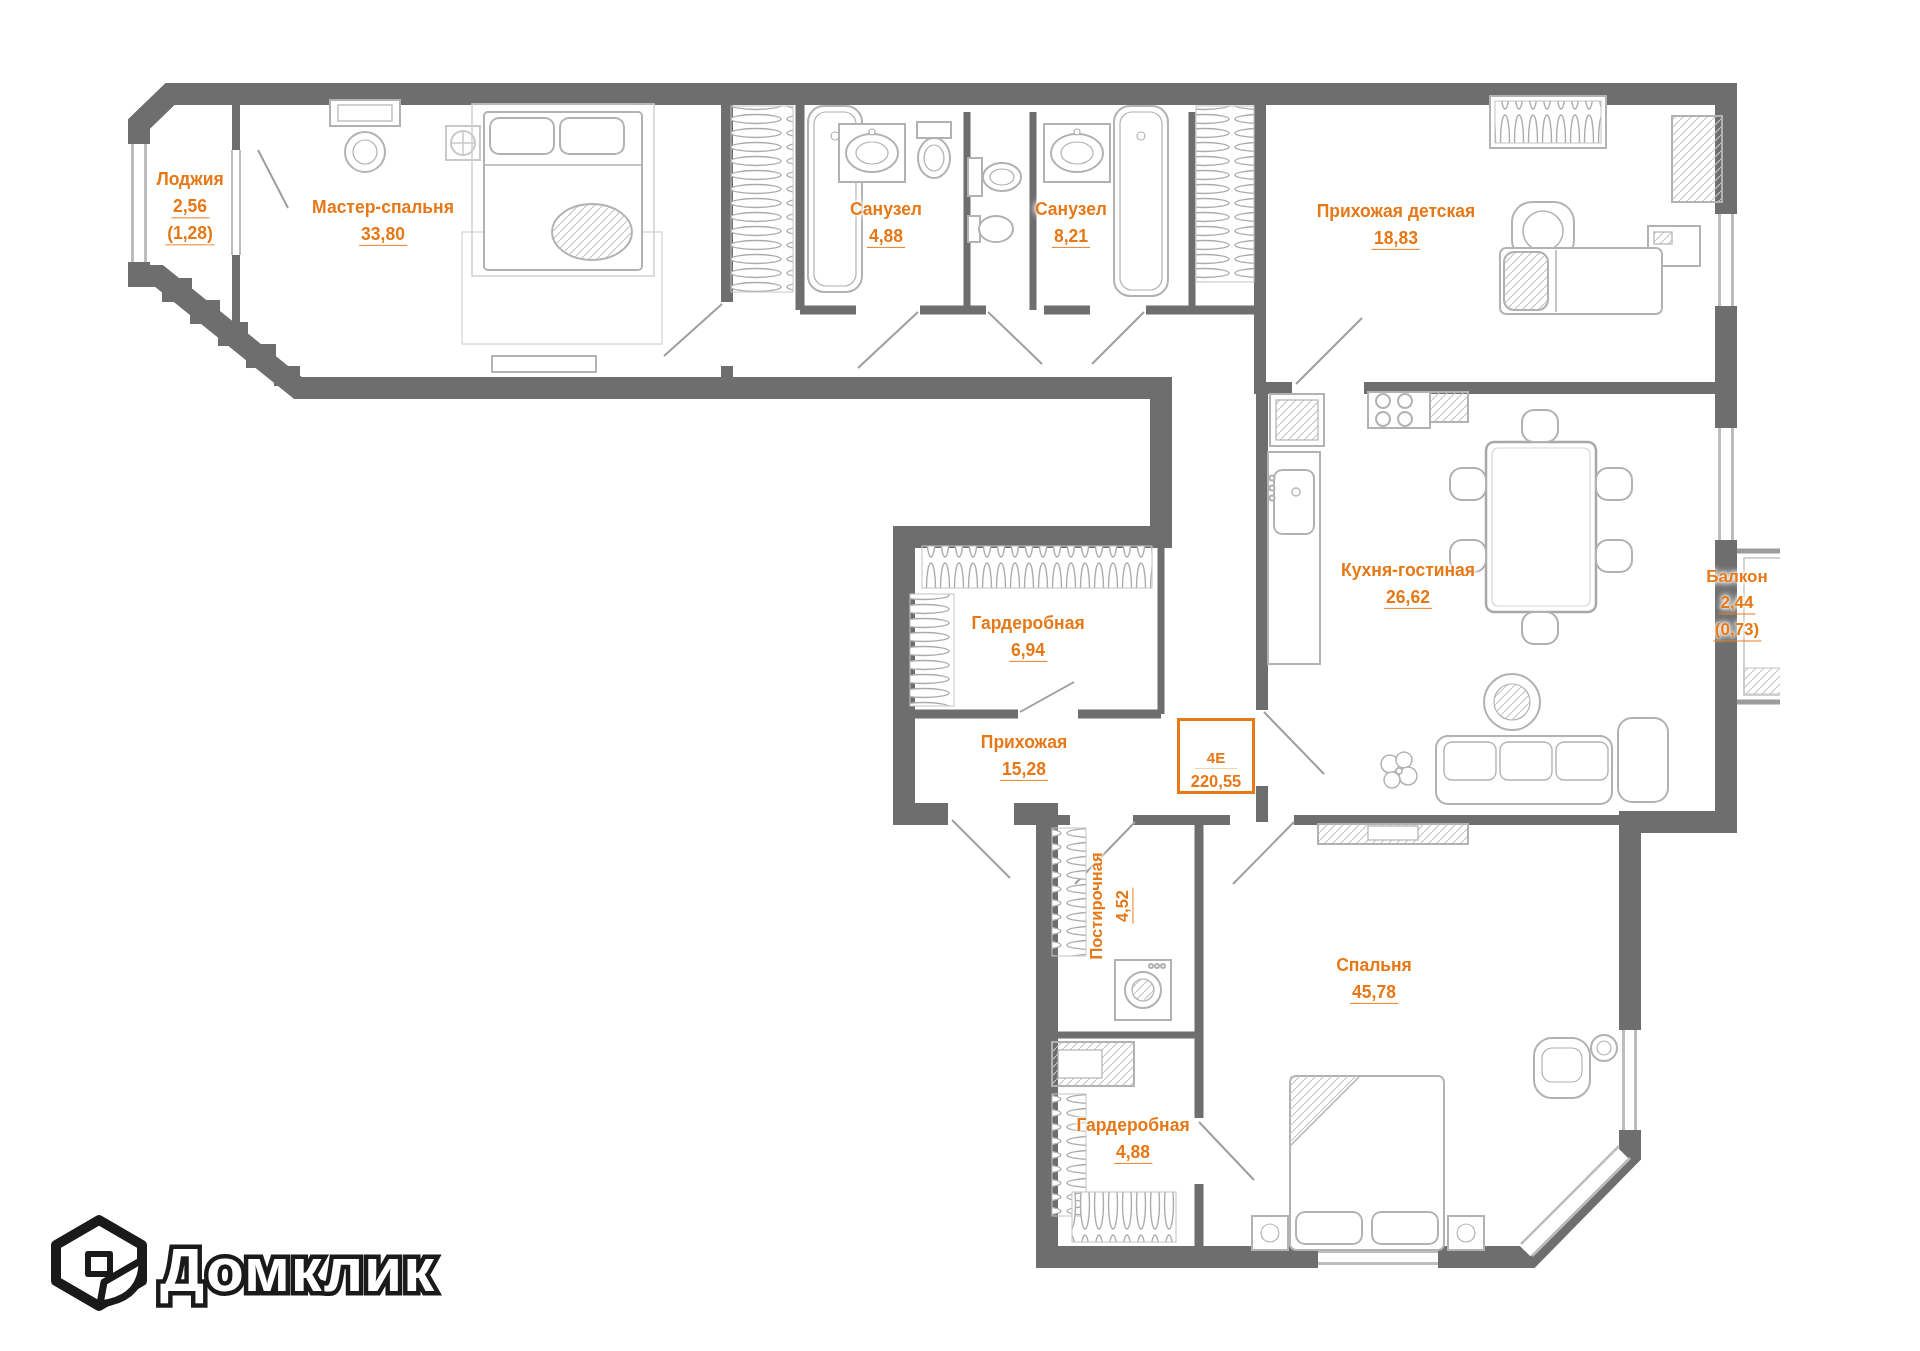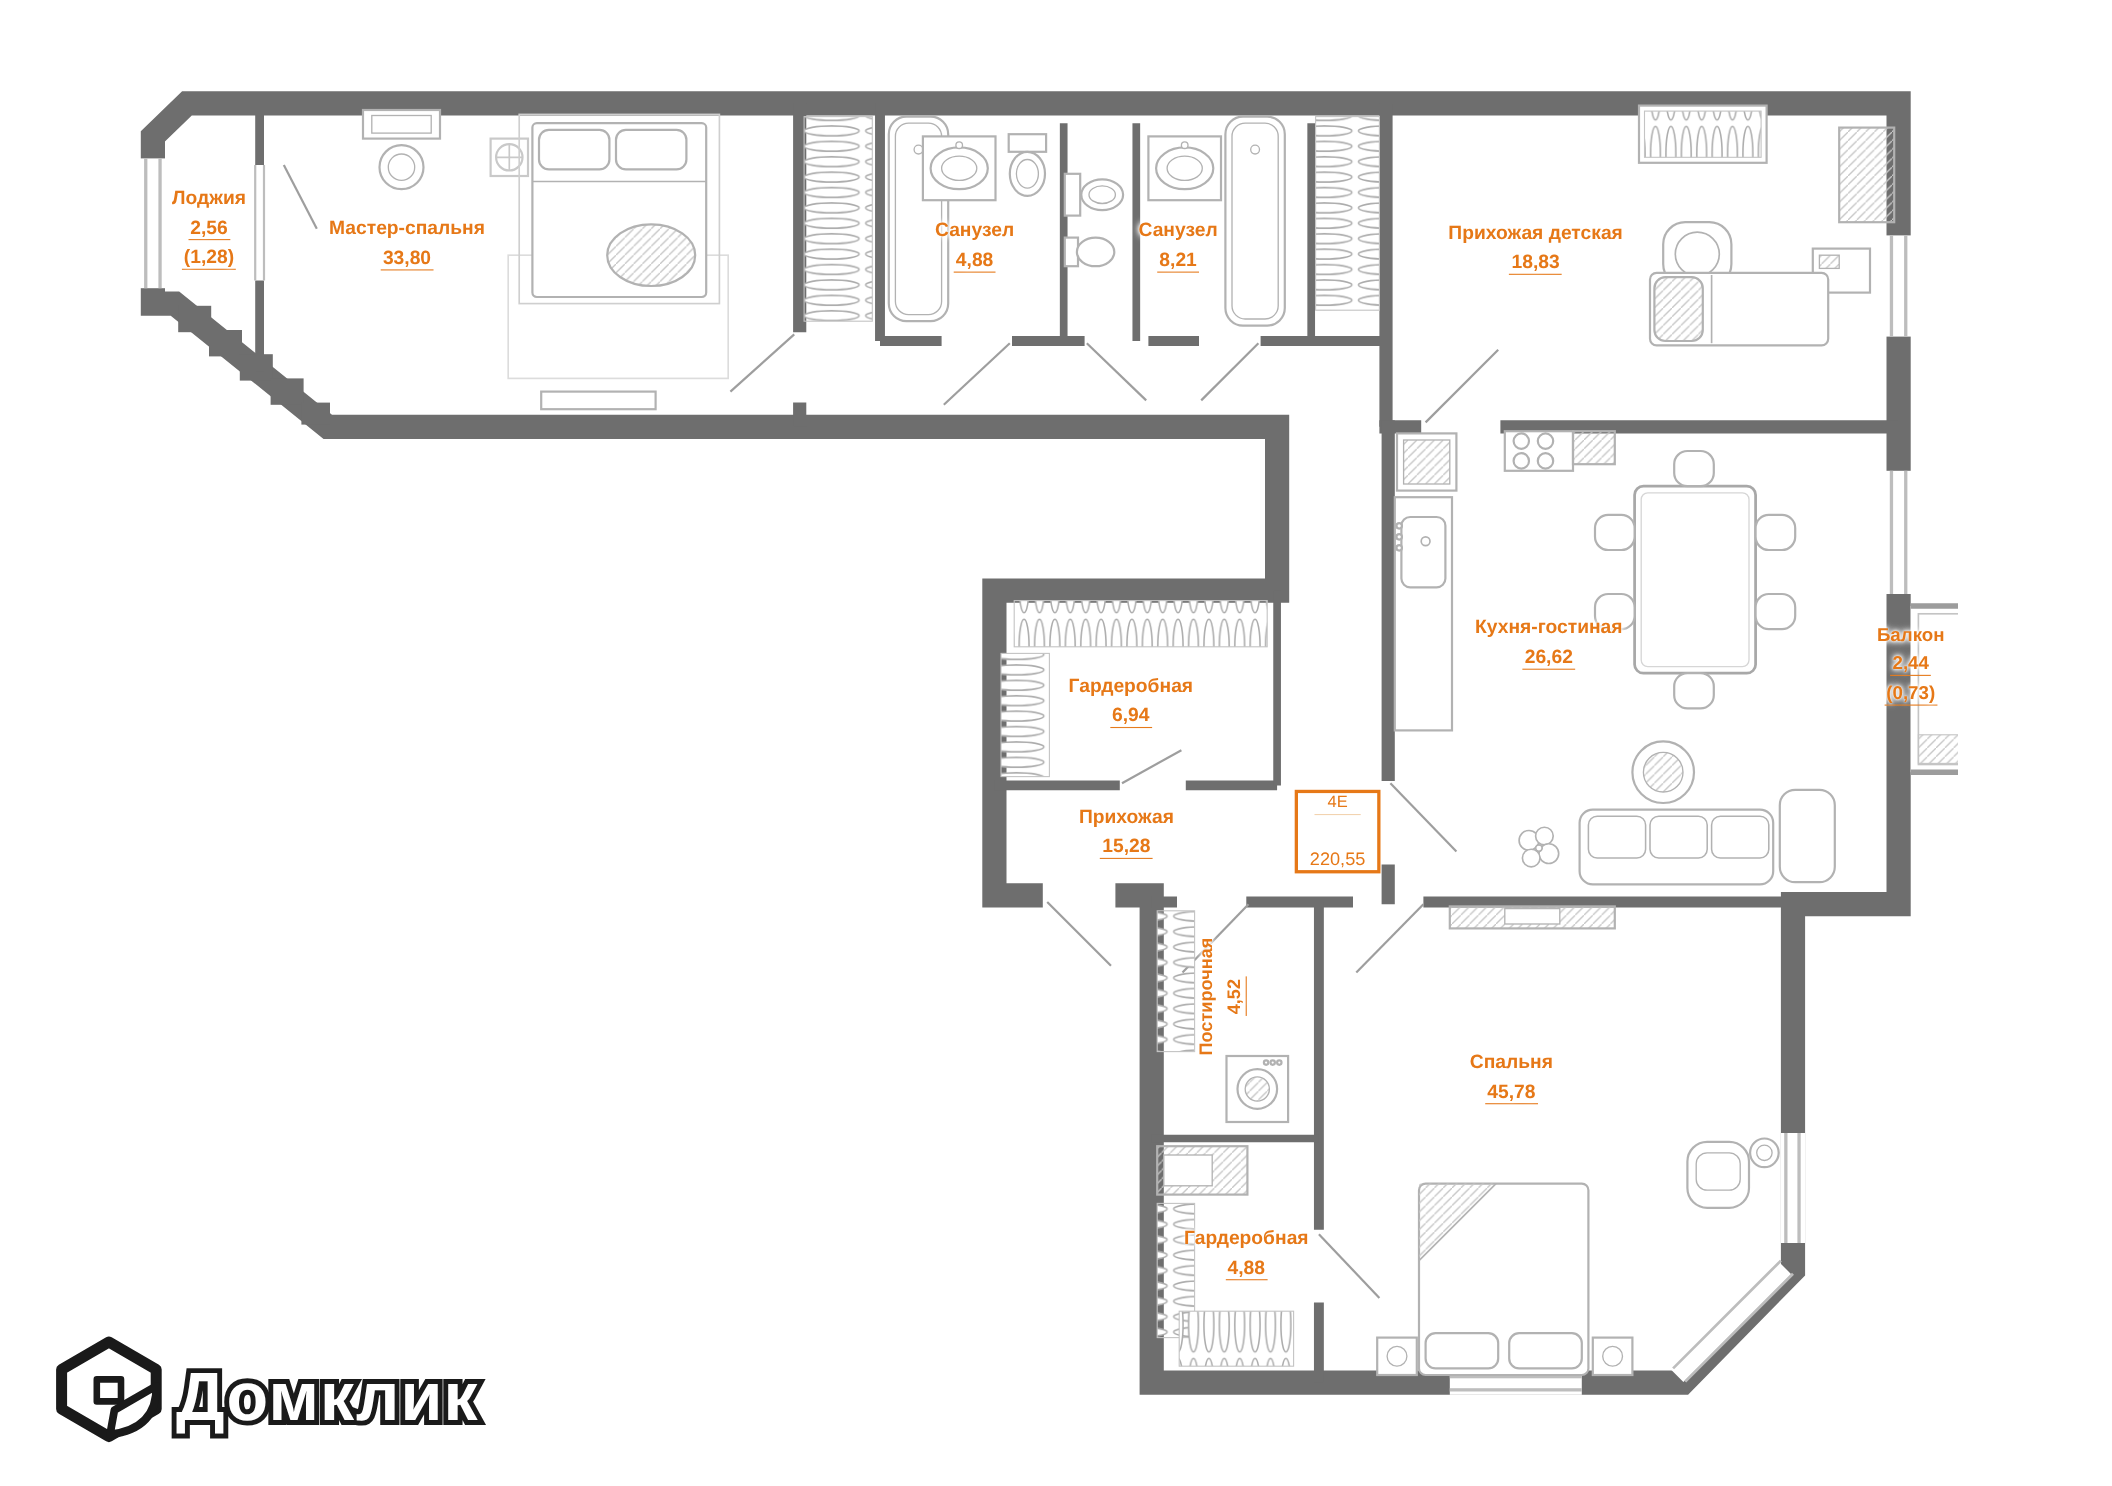--- a/index.html
+++ b/index.html
@@ -6,21 +6,21 @@
   .stage{position:relative;width:1780px;height:1351px;background:#ffffff;overflow:hidden;
          font-family:"Liberation Sans",sans-serif}
   svg.plan{position:absolute;left:0;top:0;z-index:1}
   .lbl{position:absolute;transform:translate(-50%,-50%);text-align:center;color:#E67817;
        font-weight:700;font-size:17.5px;line-height:1.55;white-space:nowrap;z-index:5;
        text-shadow:0 0 2px #fff,0 0 4px #fff,0 0 6px #fff,0 0 8px #fff}
   .lbl .ar span{border-bottom:1.7px solid #E67817;padding:0 2px 1px}
   .lbl.vert{transform:translate(-50%,-50%) rotate(-90deg)}
   .badge{position:absolute;left:1177px;top:718px;width:78px;height:76px;background:#fff;
          border:3px solid #E67817;box-sizing:border-box;display:flex;flex-direction:column;
-         align-items:center;justify-content:space-between;z-index:6;color:#E67817;font-weight:400}
+         align-items:center;justify-content:flex-end;z-index:6;color:#E67817;font-weight:700}
   .badge .t{font-size:15px;border-bottom:1px solid #f2d3b0;padding:0 12px 2px;margin-bottom:3px}
   .badge .a{font-size:16.5px}
   .logo{position:absolute;left:50px;top:1214px;z-index:6}
 </style>
 </head>
 <body>
 
 <div class="stage">
 
 <svg class="plan" width="1920" height="1351" viewBox="0 0 1920 1351">
@@ -259,21 +259,21 @@
           <circle cx="1604" cy="1048" r="7" stroke-width="1.2"></circle>
     </g>
   </g>
 </svg>
 
 <div class="lbl" style="left:190px;top:207px">
   <div>Лоджия</div>
   <div class="ar"><span>2,56</span></div>
   <div class="ar"><span>(1,28)</span></div>
 </div>
-<div class="lbl" style="left:370px;top:221px">
+<div class="lbl" style="left:383px;top:221px">
   <div>Мастер-спальня</div>
   <div class="ar"><span>33,80</span></div>
 </div>
 <div class="lbl" style="left:886px;top:223px">
   <div>Санузел</div>
   <div class="ar"><span>4,88</span></div>
 </div>
 <div class="lbl" style="left:1071px;top:223px">
   <div>Санузел</div>
   <div class="ar"><span>8,21</span></div>

